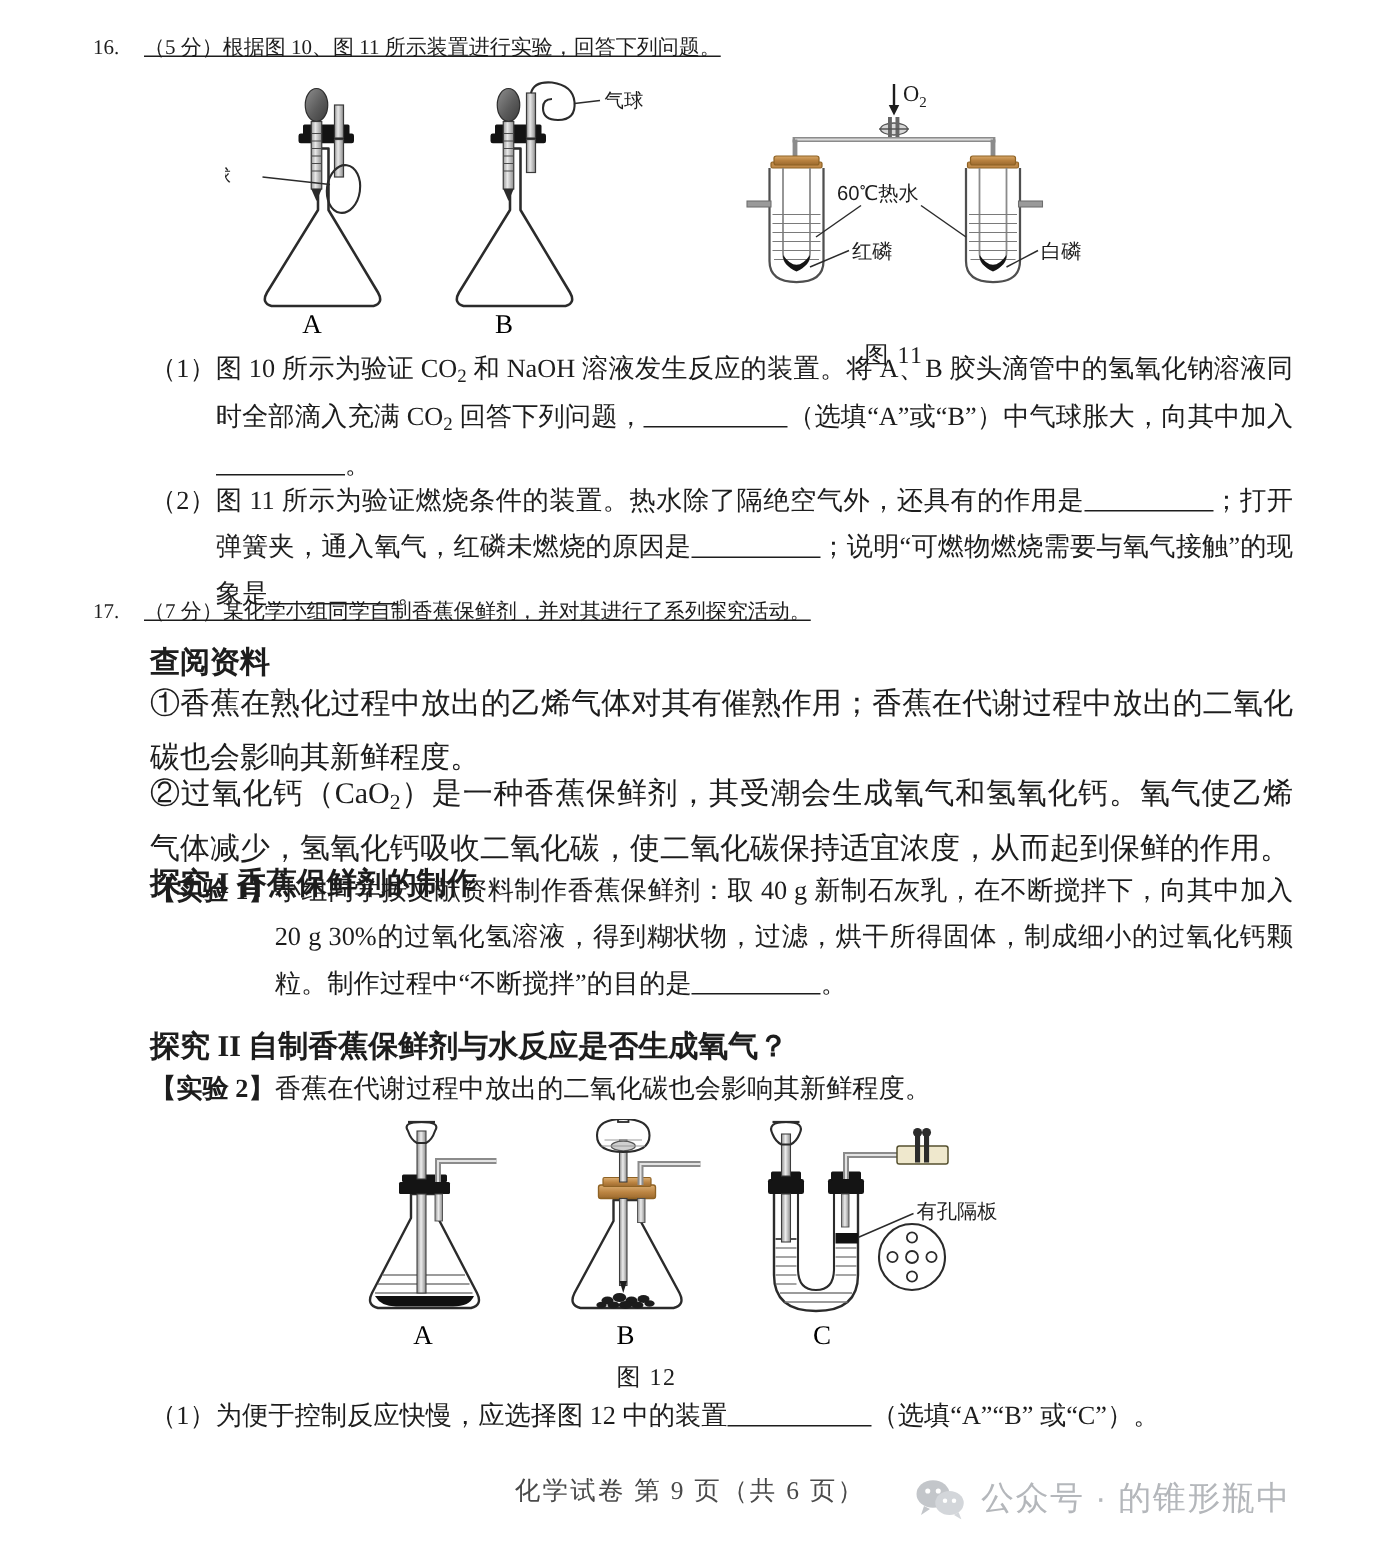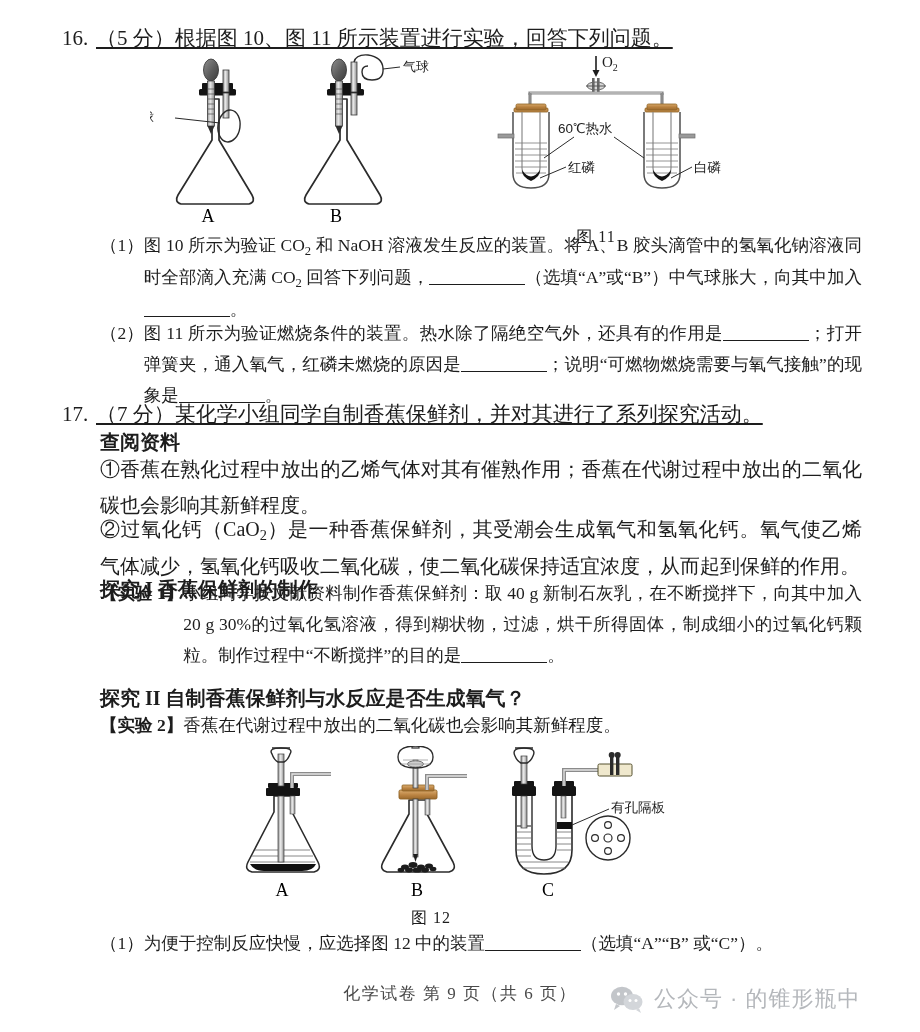--- a/index.html
+++ b/index.html
@@ -18,21 +18,21 @@
   .page {
     position: absolute;
     inset: 0;
     padding: 0;
   }
 
   
   .qnum-row {
     display: flex;
     align-items: flex-start;
-    font-size: 21px;
+    font-size: 14px;
     line-height: 1.55;
   }
   .qnum {
     width: 34px;
     flex: 0 0 34px;
     text-align: left;
     white-space: nowrap;
   }
   .qbody { flex: 1 1 auto; text-decoration: underline; }
 

